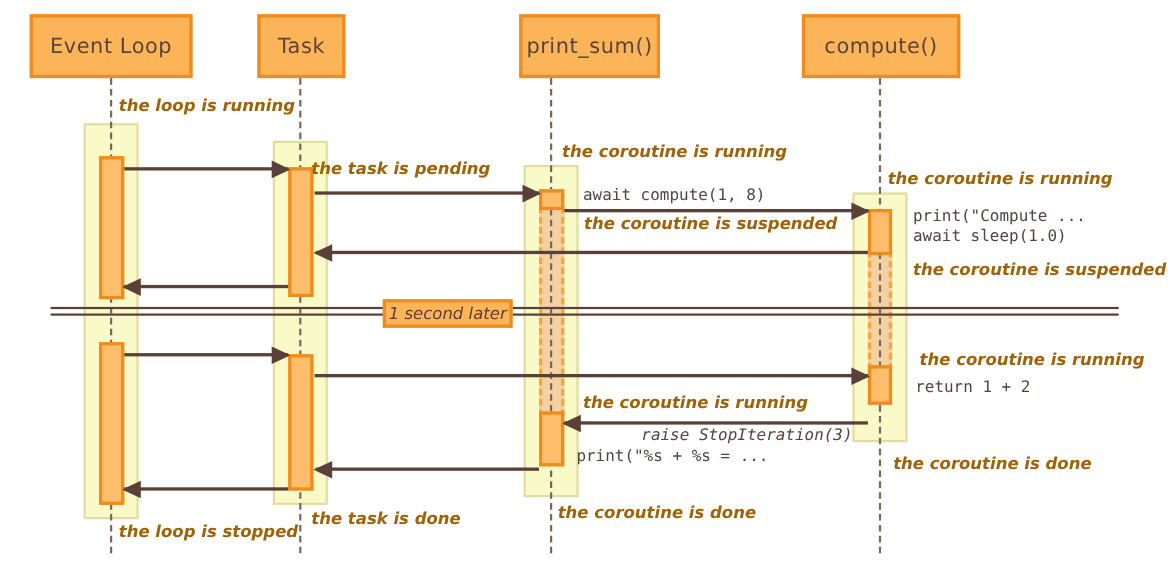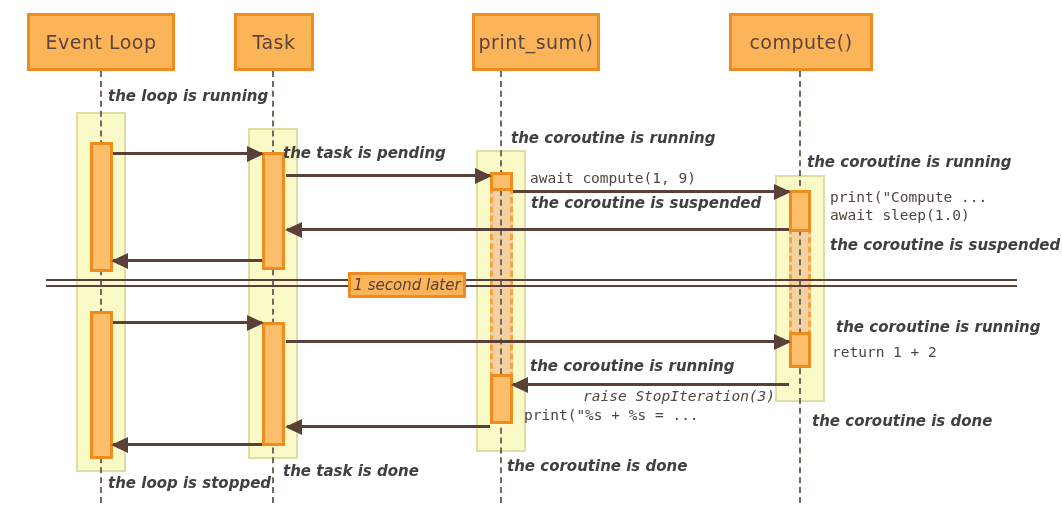--- a/index.html
+++ b/index.html
@@ -12,21 +12,21 @@
   .lifeline{position:absolute;width:0;border-left:2px dashed #7a665b;}
   .band{position:absolute;background:#fafac8;border:2px solid #dedea2;box-sizing:border-box;}
   .act{position:absolute;background:#fdbe6c;border:3px solid #f08c1e;box-sizing:border-box;}
   .susp{position:absolute;background:#f4d1a0;border-left:3px dashed #f9a33f;
          border-right:3px dashed #f9a33f;box-sizing:border-box;}
   .arrow{position:absolute;height:3px;background:#5a4038;}
   .head{position:absolute;top:-6.5px;width:0;height:0;
          border-top:8px solid transparent;border-bottom:8px solid transparent;}
   .head-r{right:-2px;border-left:17px solid #5a4038;}
   .head-l{left:-2px;border-right:17px solid #5a4038;}
-  .note{position:absolute;color:#404040;font-style:italic;font-weight:600;font-size:15px;white-space:nowrap;}
+  .note{position:absolute;color:#a16207;font-style:italic;font-weight:600;font-size:15px;white-space:nowrap;}
   .code{position:absolute;font-family:"DejaVu Sans Mono",monospace;font-size:14.5px;
          color:#4f463f;white-space:nowrap;}
   .divline{position:absolute;height:2px;background:#5a4038;left:46px;width:971px;}
   .divbox{position:absolute;background:#fcb458;border:3px solid #ef8c21;color:#5a4038;
          font-style:italic;font-size:15px;display:flex;align-items:center;justify-content:center;
          box-sizing:border-box;}
 </style>
 </head>
 <body>
 
@@ -110,20 +110,20 @@
   <div class="note" style="left:807px;top:153px;">the coroutine is running</div>
   <div class="note" style="left:531px;top:194px;">the coroutine is suspended</div>
   <div class="note" style="left:830px;top:236px;">the coroutine is suspended</div>
   <div class="note" style="left:836px;top:318px;">the coroutine is running</div>
   <div class="note" style="left:530px;top:357px;">the coroutine is running</div>
   <div class="note" style="left:812px;top:412px;">the coroutine is done</div>
   <div class="note" style="left:507px;top:457px;">the coroutine is done</div>
   <div class="note" style="left:283px;top:462px;">the task is done</div>
   <div class="note" style="left:108px;top:474px;">the loop is stopped</div>
 
-  <div class="code" style="left:530px;top:170px;">await compute(1, 9)</div>
+  <div class="code" style="left:530px;top:170px;">await compute(1, 8)</div>
   <div class="code" style="left:830px;top:189px;">print("Compute  ...</div>
   <div class="code" style="left:830px;top:207px;">await sleep(1.0)</div>
   <div class="code" style="left:832px;top:344px;">return 1 + 2</div>
   <div class="code" style="left:583px;top:388px;font-style:italic;">raise StopIteration(3)</div>
   <div class="code" style="left:524px;top:407px;">print("%s + %s = ...</div>
 
 </div>
 
 </body></html>

